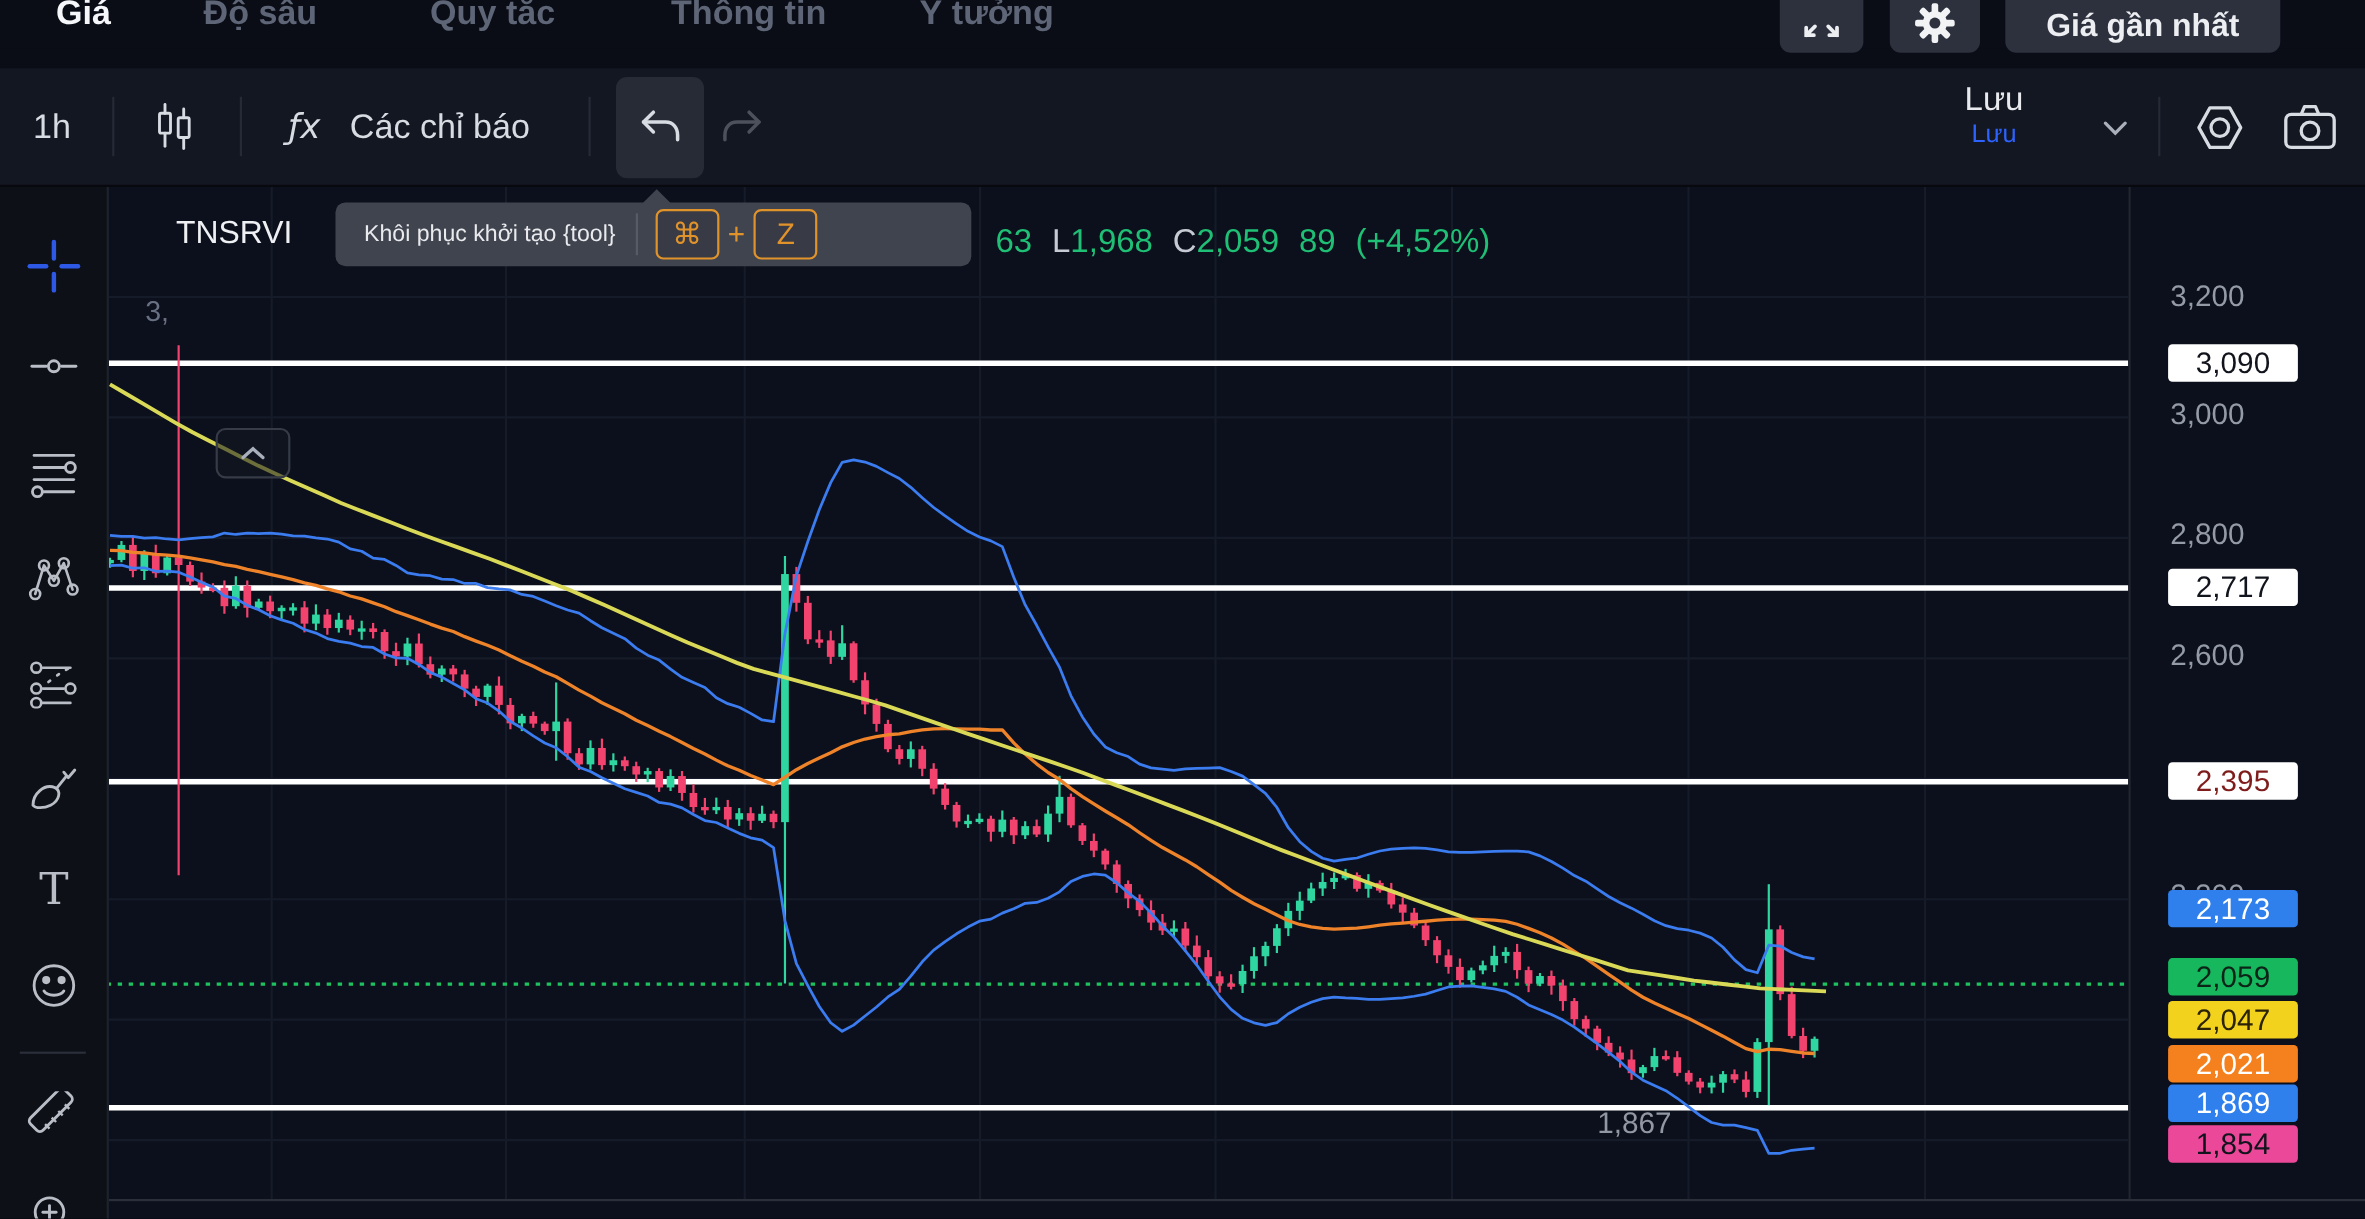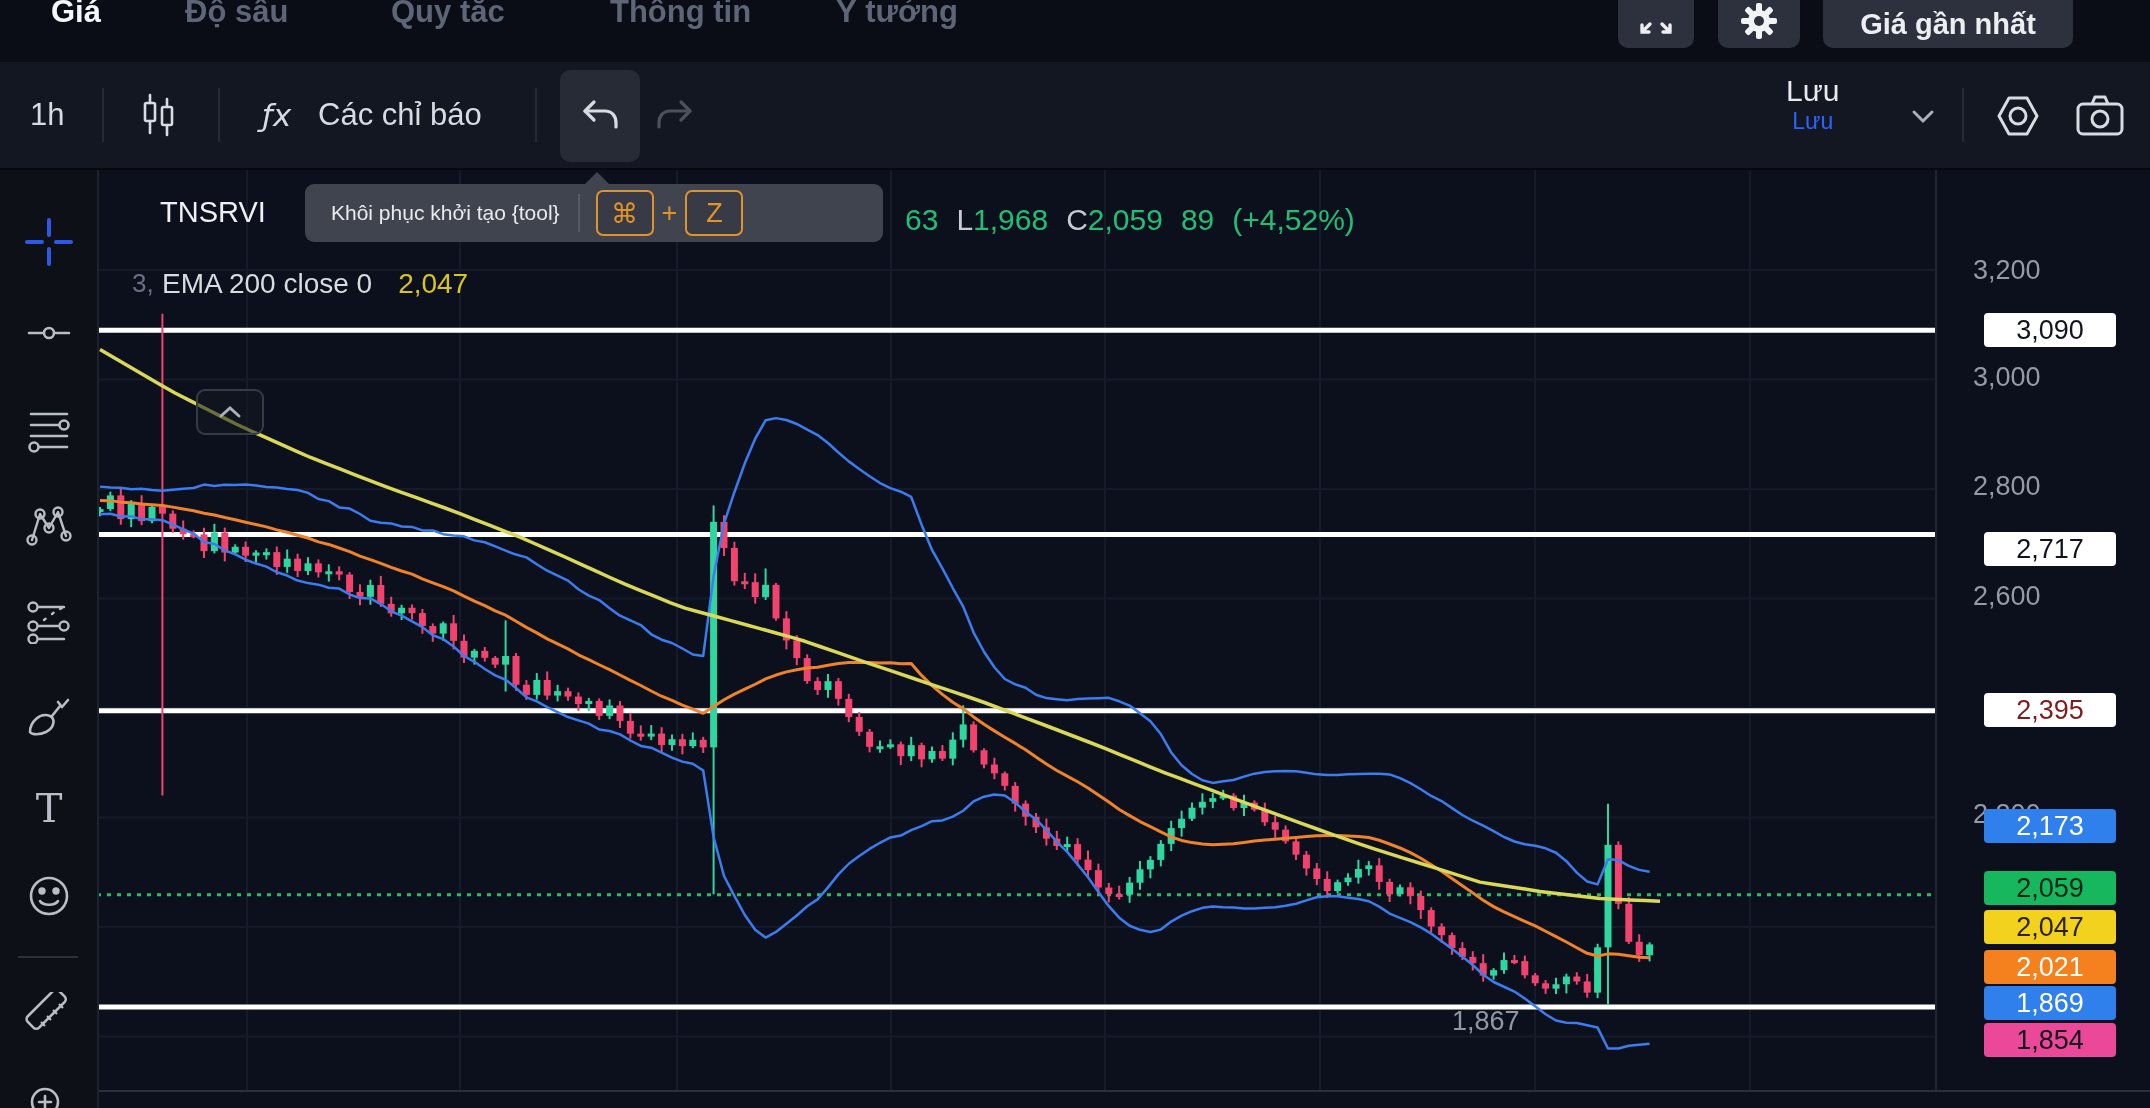--- a/index.html
+++ b/index.html
@@ -25,21 +25,21 @@
   .save-sub{font-size:23px;color:#2d62ff;line-height:26px;}
   
   .lefttools{position:absolute;left:0;top:168px;width:97px;height:940px;background:#0d1016;border-right:2px solid #1d222c;z-index:15;}
   .ltool{position:absolute;left:50%;transform:translate(-50%,-50%);cursor:pointer;}
   .ltool-div{position:absolute;left:18px;width:60px;height:2px;background:#2a2f3a;}
   
   .pane{position:absolute;left:97px;top:168px;width:1838px;height:922px;background:#0c101c;z-index:1;}
   .axis{position:absolute;left:1935px;top:168px;width:215px;height:922px;background:#0c101c;border-left:2px solid #20252f;z-index:4;}
   .timebar{position:absolute;left:97px;top:1090px;width:2053px;height:18px;background:#0c101c;border-top:2px solid #2a2f3a;z-index:4;}
   .tick{position:absolute;left:36px;transform:translateY(-50%);font-size:27px;color:#949aa6;}
-  .plabel{position:absolute;left:47px;transform:translateY(-50%);width:132px;height:34px;border-radius:4px;
+  .plabel{position:absolute;left:34px;transform:translateY(-50%);width:118px;height:34px;border-radius:4px;
           font-size:27px;display:flex;align-items:center;justify-content:center;font-weight:400;}
   
   .symbol-row{position:absolute;left:160px;top:196px;z-index:6;white-space:nowrap;font-size:29px;color:#eef0f3;}
   .ohlc{position:absolute;left:905px;top:203px;z-index:6;white-space:nowrap;font-size:30px;}
   .ohlc .g{color:#1fbf75;} .ohlc .w{color:#c6cad2;margin-left:18px;} .ohlc .sp{margin-left:18px;}
   .legend-row{position:absolute;z-index:6;white-space:nowrap;font-size:28px;color:#d7dbe2;}
   .legend-val{margin-left:26px;}
   .edge-frag{position:absolute;left:132px;top:268px;z-index:6;font-size:26px;color:#697083;}
   .low-marker{position:absolute;left:1452px;top:1006px;z-index:6;font-size:27px;color:#9298a3;}
   .collapse-btn{position:absolute;left:196px;top:389px;width:64px;height:42px;border:2px solid #363b47;border-radius:9px;
@@ -569,40 +569,37 @@
       </svg>
   </div>
 
   <div class="axis" id="axis">
       <div class="tick" style="top: 102px;">3,200</div>
       <div class="tick" style="top: 209px;">3,000</div>
       <div class="tick" style="top: 318px;">2,800</div>
       <div class="tick" style="top: 428px;">2,600</div>
       <div class="tick" style="top: 646px;">2,200</div>
       <div class="plabel" style="top: 162px; background: rgb(255, 255, 255); color: rgb(17, 20, 28);">3,090</div>
-      <div class="plabel" style="top: 366px; background: rgb(255, 255, 255); color: rgb(17, 20, 28); margin-top: 15px;">2,717</div>
+      <div class="plabel" style="top: 366px; background: rgb(255, 255, 255); color: rgb(17, 20, 28);">2,717</div>
       <div class="plabel" style="top: 542px; background: rgb(255, 255, 255); color: #7f1d1d;">2,395</div>
       <div class="plabel" style="top: 658px; background: rgb(47, 128, 237); color: rgb(255, 255, 255);">2,173</div>
       <div class="plabel" style="top: 720px; background: rgb(23, 183, 94); color: rgb(12, 36, 23);">2,059</div>
       <div class="plabel" style="top: 759px; background: rgb(242, 210, 28); color: rgb(42, 35, 6);">2,047</div>
       <div class="plabel" style="top: 799px; background: rgb(245, 128, 30); color: rgb(255, 255, 255);">2,021</div>
       <div class="plabel" style="top: 835px; background: rgb(47, 128, 237); color: rgb(255, 255, 255);">1,869</div>
       <div class="plabel" style="top: 872px; background: #ec4899; color: rgb(17, 20, 28);">1,854</div>
     </div>
   <div class="timebar"></div>
 
   <div class="symbol-row">TNSRVI</div>
   <div class="ohlc">
     <span class="g">63</span><span class="w">L</span><span class="g">1,968</span><span class="w">C</span><span class="g">2,059</span><span class="g sp">89</span><span class="g sp">(+4,52%)</span>
   </div>
   <div class="edge-frag">3,</div>
 
-  <div class="legend-row" style="left:162px;top:268px">
-    <span>EMA 200 close 0</span><span class="legend-val" style="color:#d8c51e">2,047</span>
-  </div>
 
   <div class="collapse-btn">
     <svg width="30" height="18" viewBox="0 0 30 18" fill="none" stroke="#aab0bb" stroke-width="3" stroke-linecap="round">
         <path d="M6 13 L15 5 L24 13"></path>
       </svg>
   </div>
 
   <div class="low-marker">1,867</div>
 
   <div class="tooltip">

